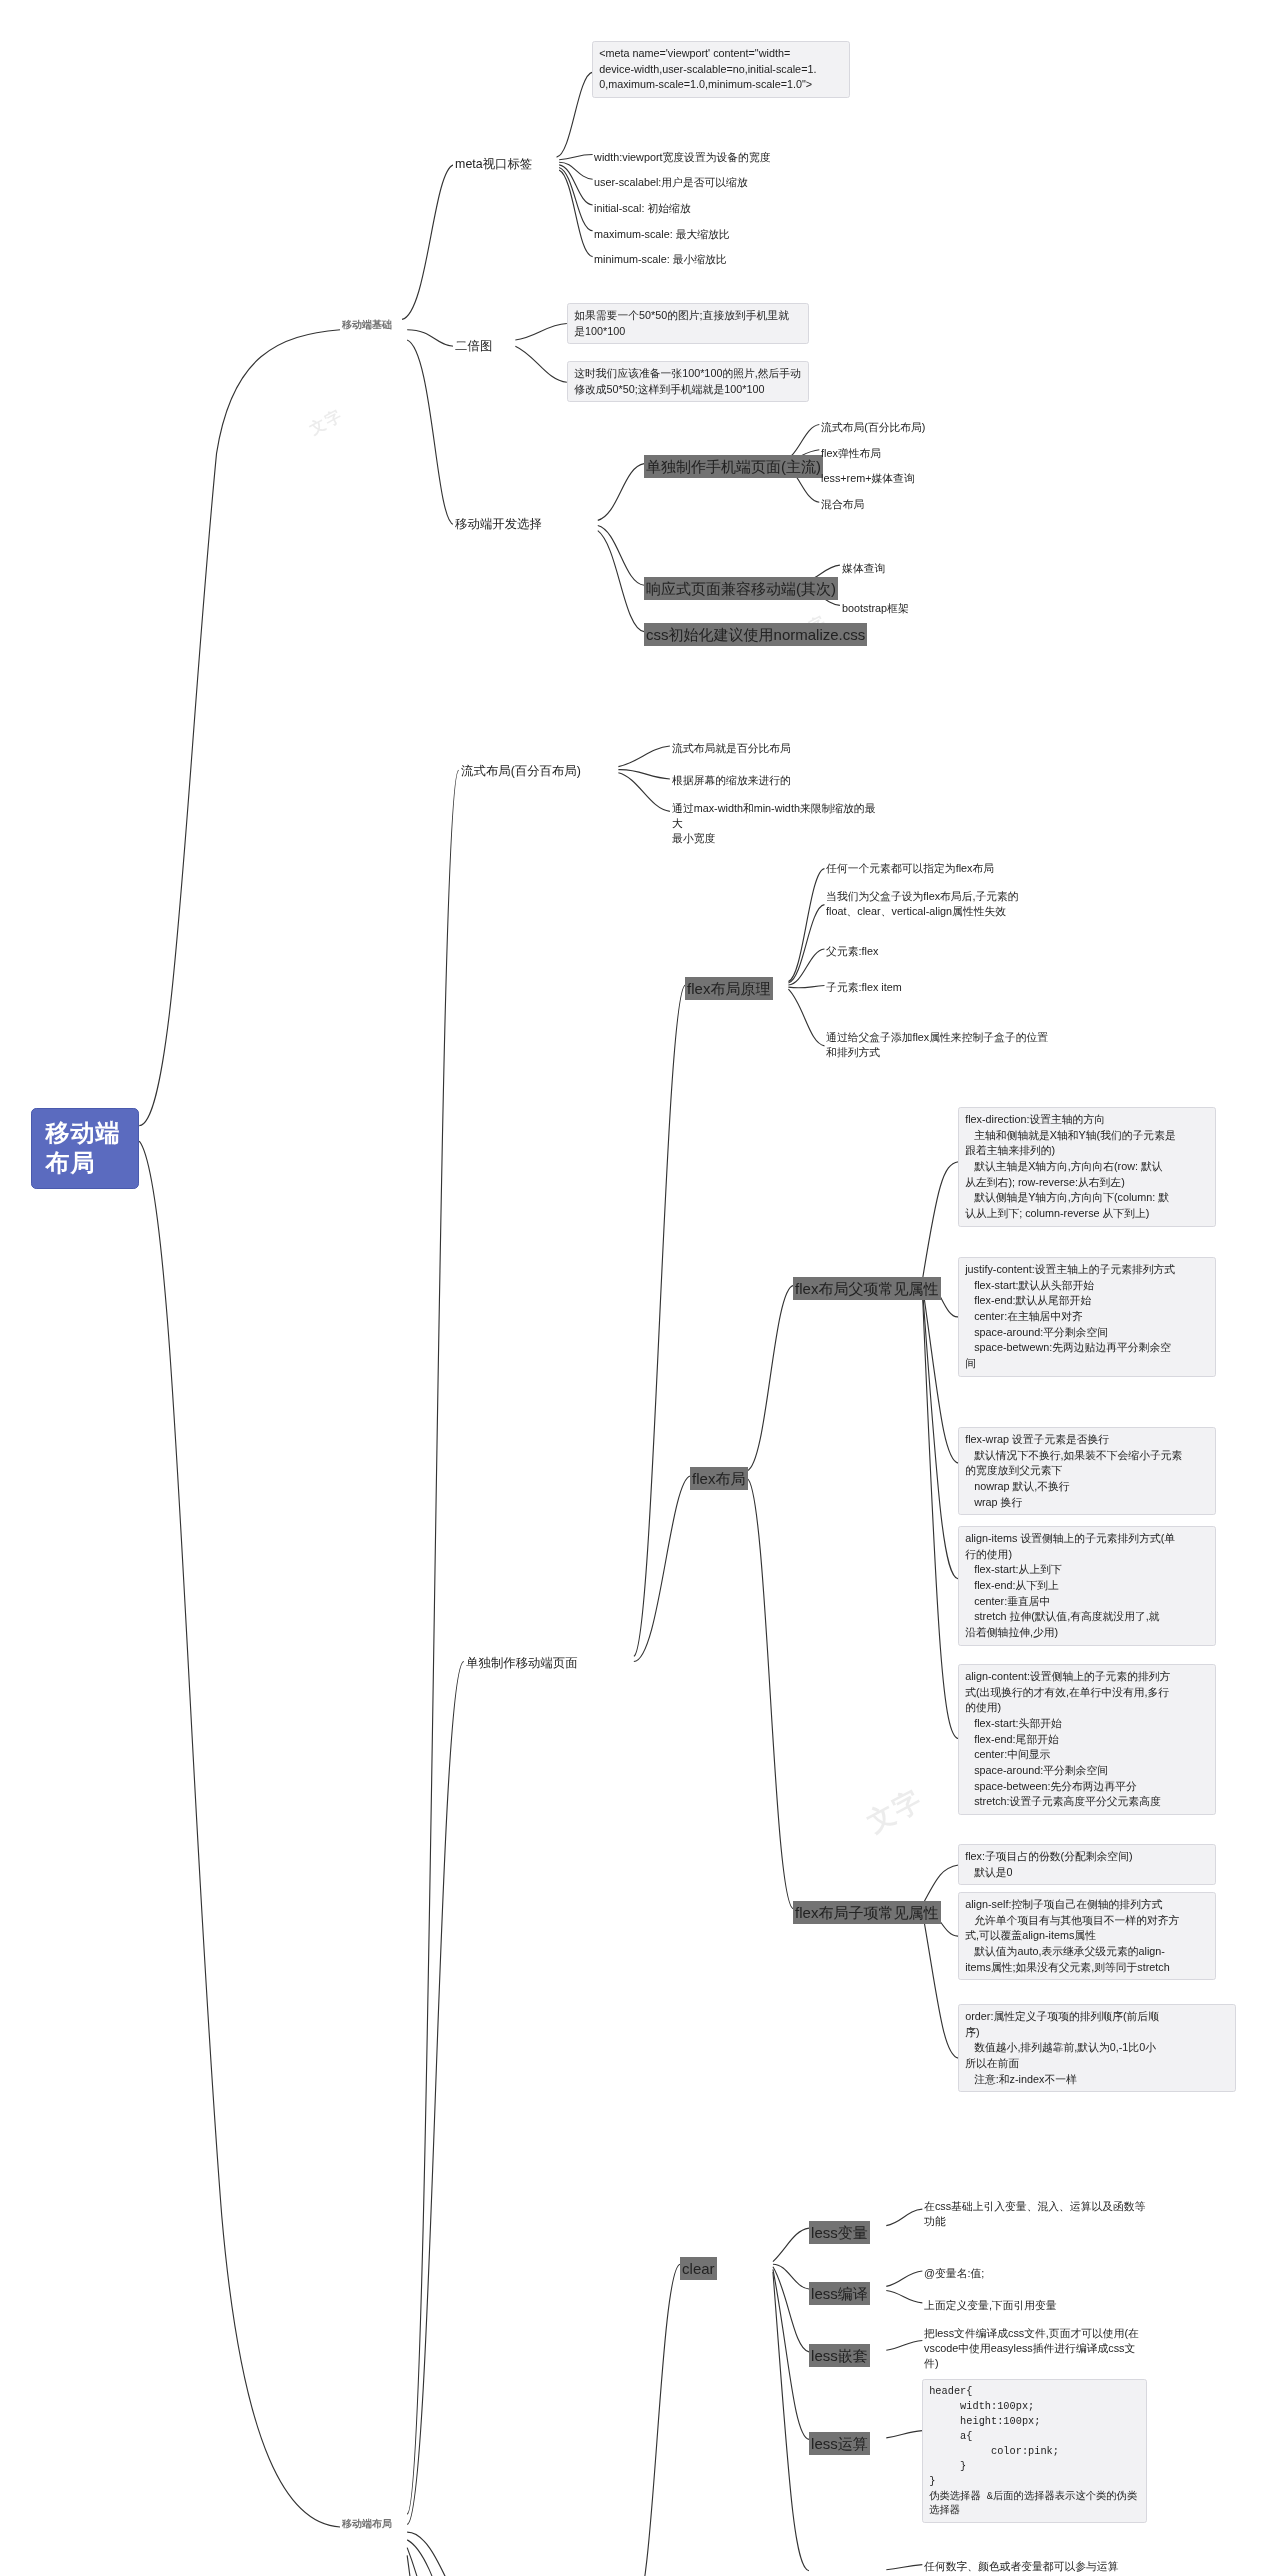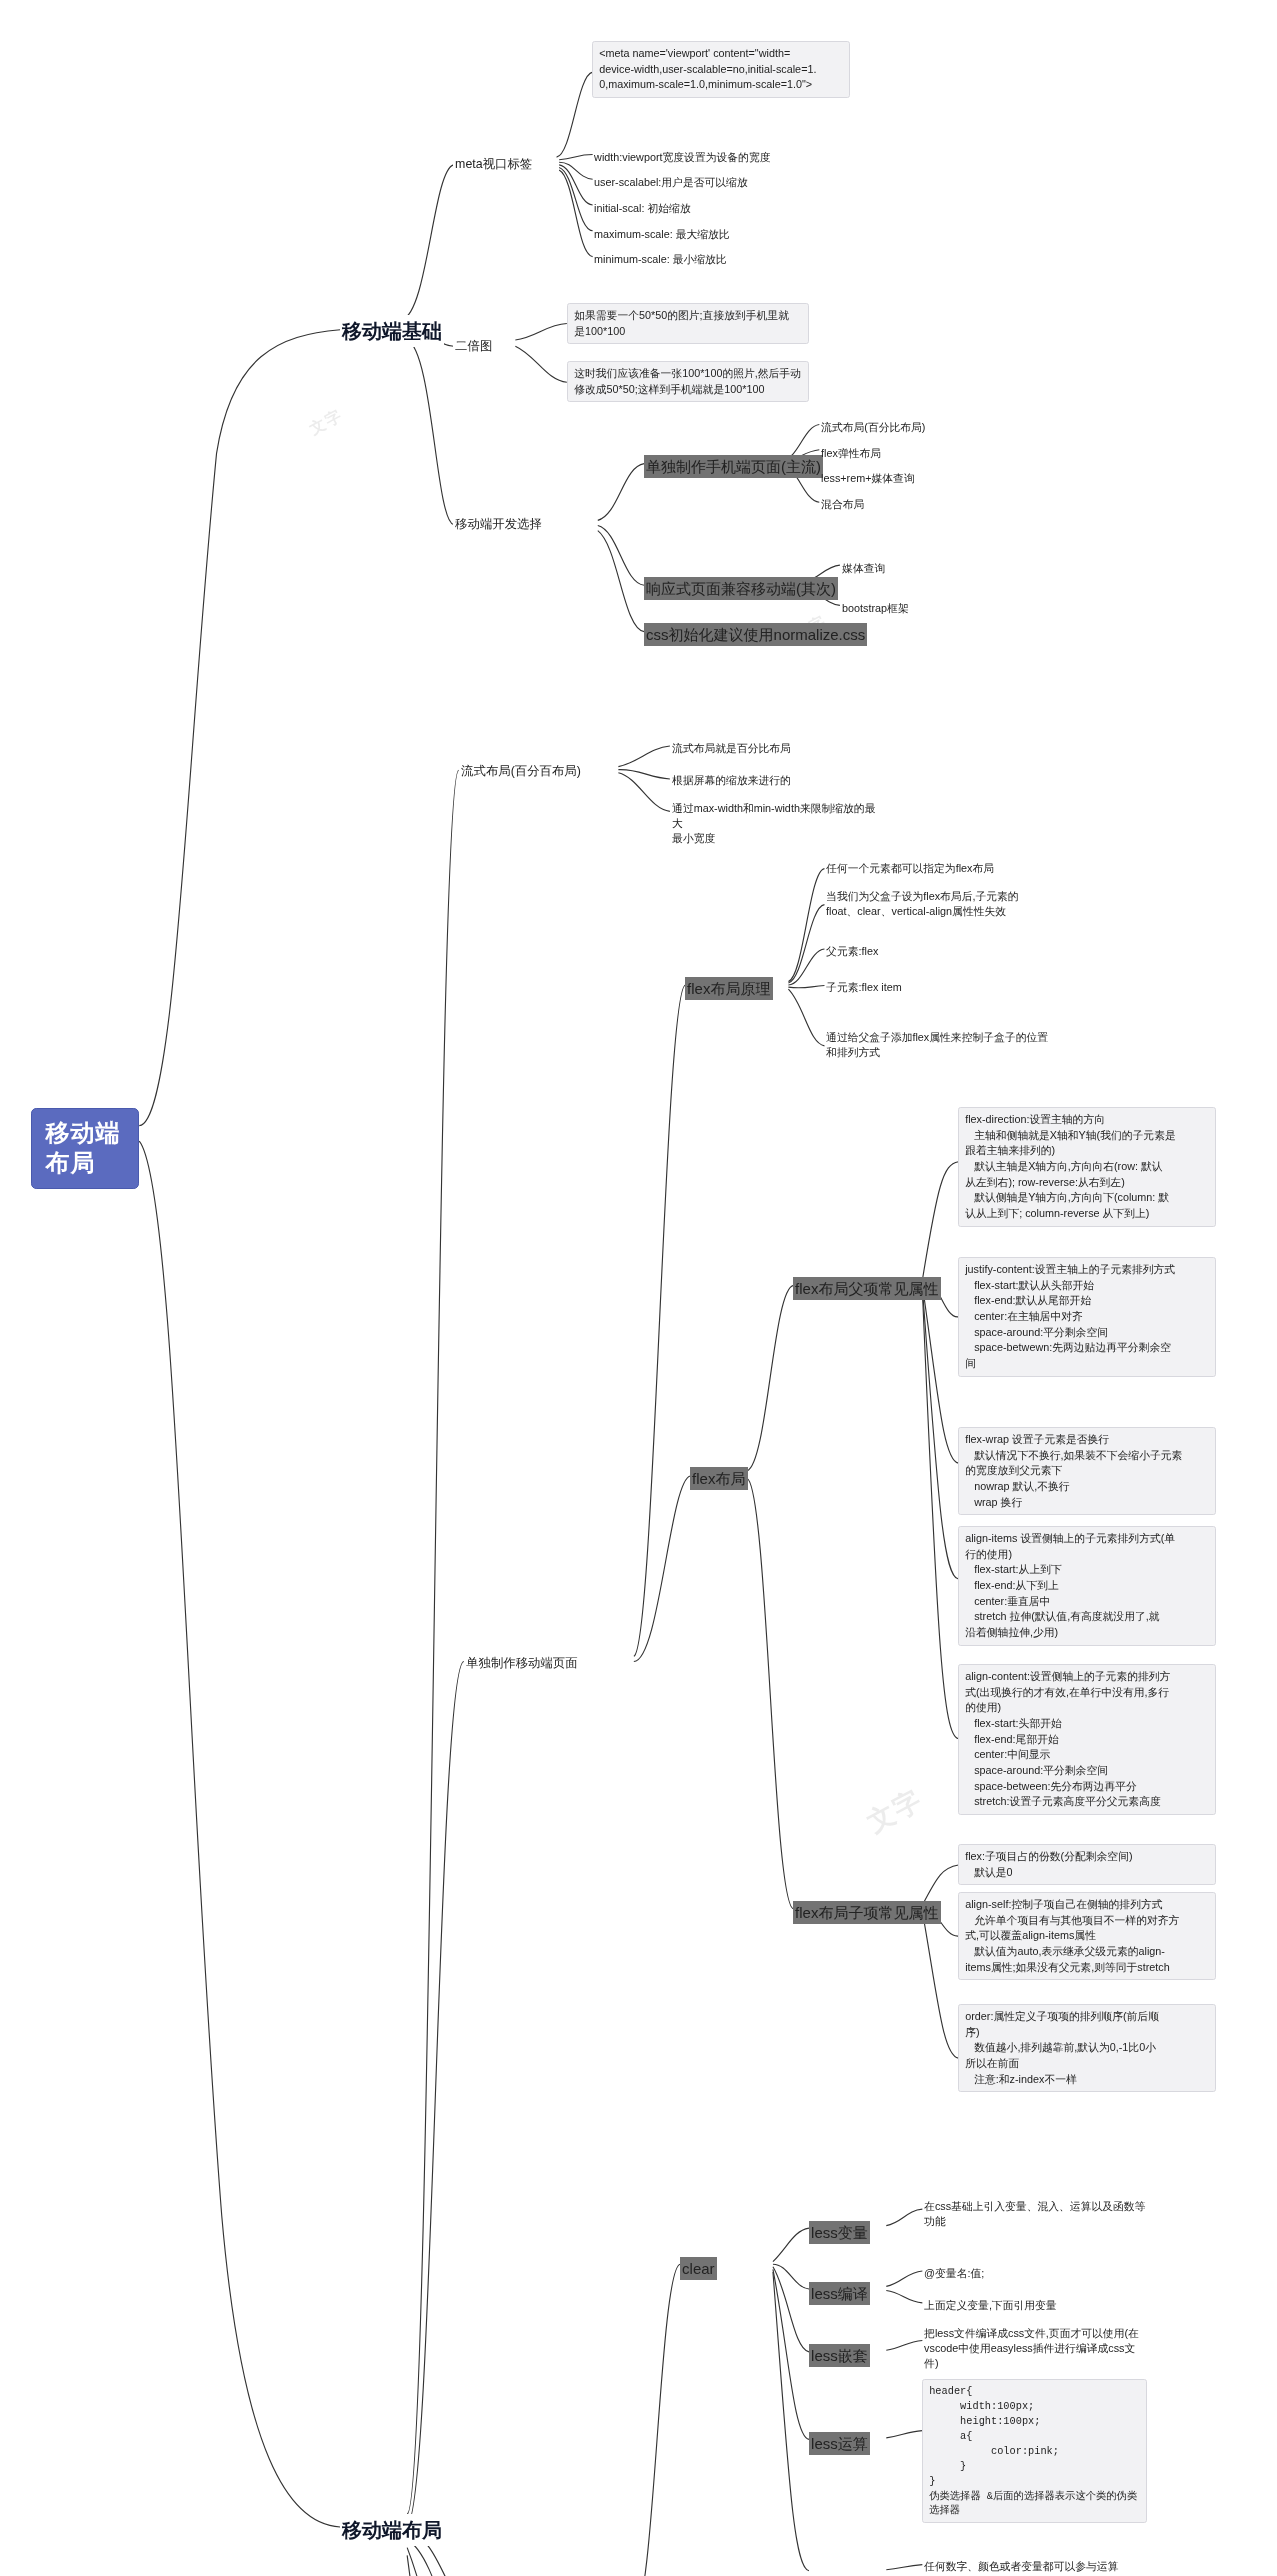--- a/index.html
+++ b/index.html
@@ -5,22 +5,22 @@
   html,body{margin:0;padding:0;background:#ffffff;}
   body{width:1278px;height:3121px;position:relative;font-family:"Liberation Sans","DejaVu Sans",sans-serif;overflow:hidden;}
   #canvas{position:absolute;left:0;top:0;width:1278px;height:3121px;}
   svg.links{position:absolute;left:0;top:0;width:1278px;height:3121px;pointer-events:none;}
   .node{position:absolute;box-sizing:border-box;}
   .root{
     background:#5b6bbf;color:#ffffff;border:1px solid #4a5aad;border-radius:5.2px;
     font-size:24px;line-height:1.25;padding:9.3px 13.4px;font-weight:bold;letter-spacing:1px;
   }
   .lvl1{
-    background:#ffffff;color:#0f172a;border:none;
-    font-size:20px;line-height:1.3;padding:3.1px 2.1px;font-weight:bold;white-space:nowrap;
+    background:#ffffff;color:#737373;border:none;
+    font-size:10px;line-height:1.3;padding:3.1px 2.1px;font-weight:bold;white-space:nowrap;
   }
   .lvl2{
     background:#ffffff;color:#222;border:none;font-size:12.4px;line-height:1.35;padding:2.1px 2.1px;white-space:nowrap;
   }
   .lvl3{
     background:#737373;color:#222;border:none;font-size:15px;line-height:1.35;padding:1.5px 2.1px;white-space:nowrap;
   }
   .boxed{
     background:#f2f2f4;border:0.5px solid #d8d8de;border-radius:2.6px;color:#222;
     font-size:10.8px;line-height:1.45;padding:4.1px 6.2px;white-space:pre-wrap;
@@ -234,21 +234,21 @@
    stretch:设置子元素高度平分父元素高度</div>
 
   <div class="node lvl3" style="left:793px;top:1901px;">flex布局子项常见属性</div>
   <div class="node boxed" style="left:958px;top:1844px;width:258px;">flex:子项目占的份数(分配剩余空间)
    默认是0</div>
   <div class="node boxed" style="left:958px;top:1892px;width:258px;">align-self:控制子项自己在侧轴的排列方式
    允许单个项目有与其他项目不一样的对齐方
 式,可以覆盖align-items属性
    默认值为auto,表示继承父级元素的align-
 items属性;如果没有父元素,则等同于stretch</div>
-  <div class="node boxed" style="left:958px;top:2004px;width:258px;">order:属性定义子项项的排列顺序(前后顺
+  <div class="node boxed" style="left:958px;top:2004px;width:278px;">order:属性定义子项项的排列顺序(前后顺
 序)
    数值越小,排列越靠前,默认为0,-1比0小
 所以在前面
    注意:和z-index不一样</div>
 
   <div class="node lvl3" style="left:680px;top:2257px;">clear</div>
   <div class="node plain" style="left:922px;top:2197px;width:227px;">在css基础上引入变量、混入、运算以及函数等
 功能</div>
 
   <div class="node lvl3" style="left:809px;top:2221px;">less变量</div>

